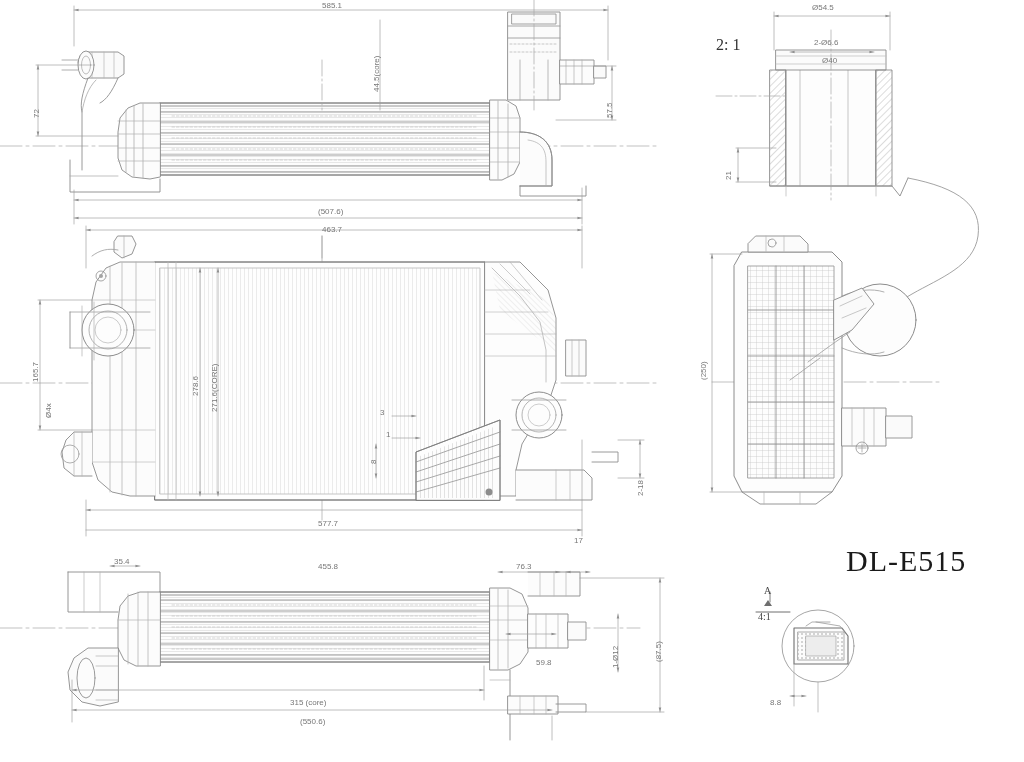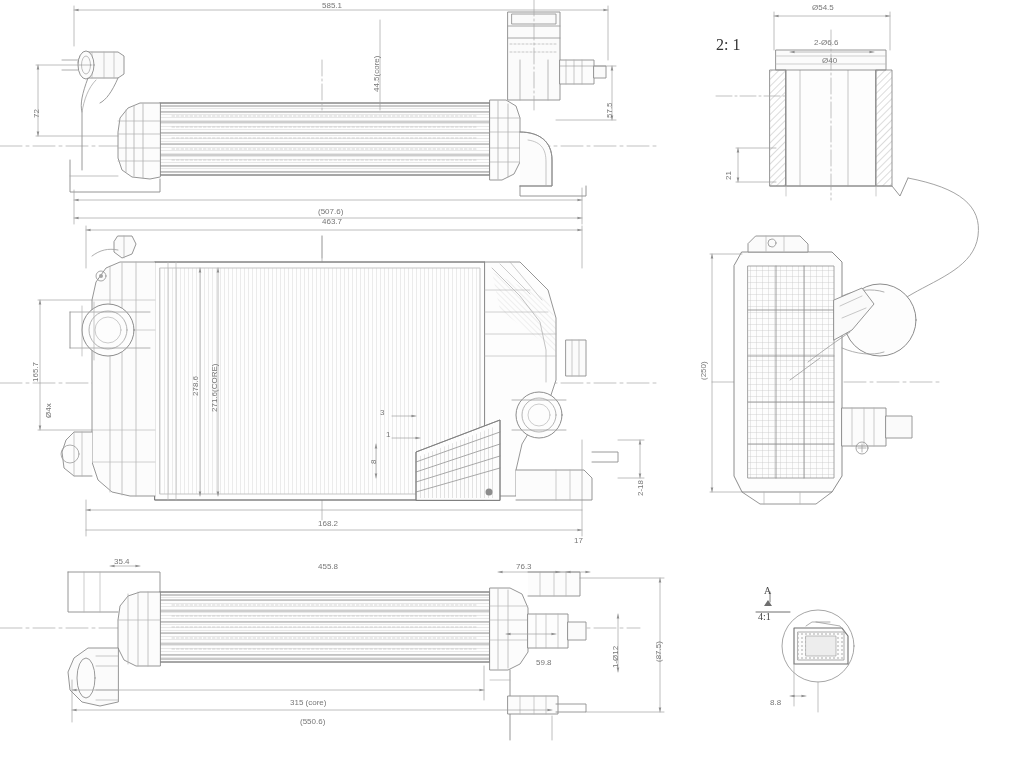--- a/index.html
+++ b/index.html
@@ -341,42 +341,43 @@
       <path d="M768,600 L772,606 L764,606 Z" fill="#6e6e6e" stroke="none"></path>
       <path d="M770,592 L770,602" stroke="#6e6e6e" stroke-width="0.9"></path>
     </g>
     <g id="detail-4to1-dims" stroke="#9a9a9a" stroke-width="0.65">
       <path d="M790,696 L806,696" marker-start="url(#arrR)" marker-end="url(#arrL)"></path>
     </g>
 
     </g>
   </svg>
 
+  <div class="partno" style="left:846px;top:544px;">DL-E515</div>
 
   <div class="scaletext" style="left:716px;top:36px;">2: 1</div>
 
   <div class="detailmark" style="left:764px;top:586px;">A</div>
   <div class="detailmark" style="left:758px;top:612px;">4:1</div>
 
   <div class="dimtext" style="left:322px;top:1px;">585.1</div>
   <div class="dimtext v" style="left:372px;top:92px;transform:rotate(-90deg);">44.5(core)</div>
   <div class="dimtext v" style="left:32px;top:118px;transform:rotate(-90deg);">72</div>
   <div class="dimtext v" style="left:605px;top:118px;transform:rotate(-90deg);">57.5</div>
   <div class="dimtext" style="left:318px;top:191px;margin-top:16px;">(507.6)</div>
-  <div class="dimtext" style="left:322px;top:217px;">463.7</div>
+  <div class="dimtext" style="left:322px;top:225px;">463.7</div>
 
   <div class="dimtext v" style="left:191px;top:396px;transform:rotate(-90deg);">278.6</div>
   <div class="dimtext v" style="left:210px;top:412px;transform:rotate(-90deg);">271.6(CORE)</div>
   <div class="dimtext v" style="left:31px;top:382px;transform:rotate(-90deg);">165.7</div>
   <div class="dimtext v" style="left:44px;top:418px;transform:rotate(-90deg);">Ø4x</div>
   <div class="dimtext" style="left:380px;top:408px;">3</div>
   <div class="dimtext" style="left:386px;top:430px;">1</div>
   <div class="dimtext v" style="left:369px;top:464px;transform:rotate(-90deg);">8</div>
   <div class="dimtext v" style="left:636px;top:496px;transform:rotate(-90deg);">2-18</div>
-  <div class="dimtext" style="left:318px;top:519px;">168.2</div>
+  <div class="dimtext" style="left:318px;top:519px;">577.7</div>
   <div class="dimtext" style="left:318px;top:562px;">455.8</div>
 
   <div class="dimtext" style="left:114px;top:557px;">35.4</div>
   <div class="dimtext" style="left:516px;top:562px;">76.3</div>
   <div class="dimtext" style="left:574px;top:536px;">17</div>
   <div class="dimtext" style="left:536px;top:626px;margin-top:32px;">59.8</div>
   <div class="dimtext v" style="left:611px;top:668px;transform:rotate(-90deg);">1-Ø12</div>
   <div class="dimtext v" style="left:654px;top:662px;transform:rotate(-90deg);">(87.5)</div>
   <div class="dimtext" style="left:290px;top:698px;">315 (core)</div>
   <div class="dimtext" style="left:300px;top:717px;">(550.6)</div>

